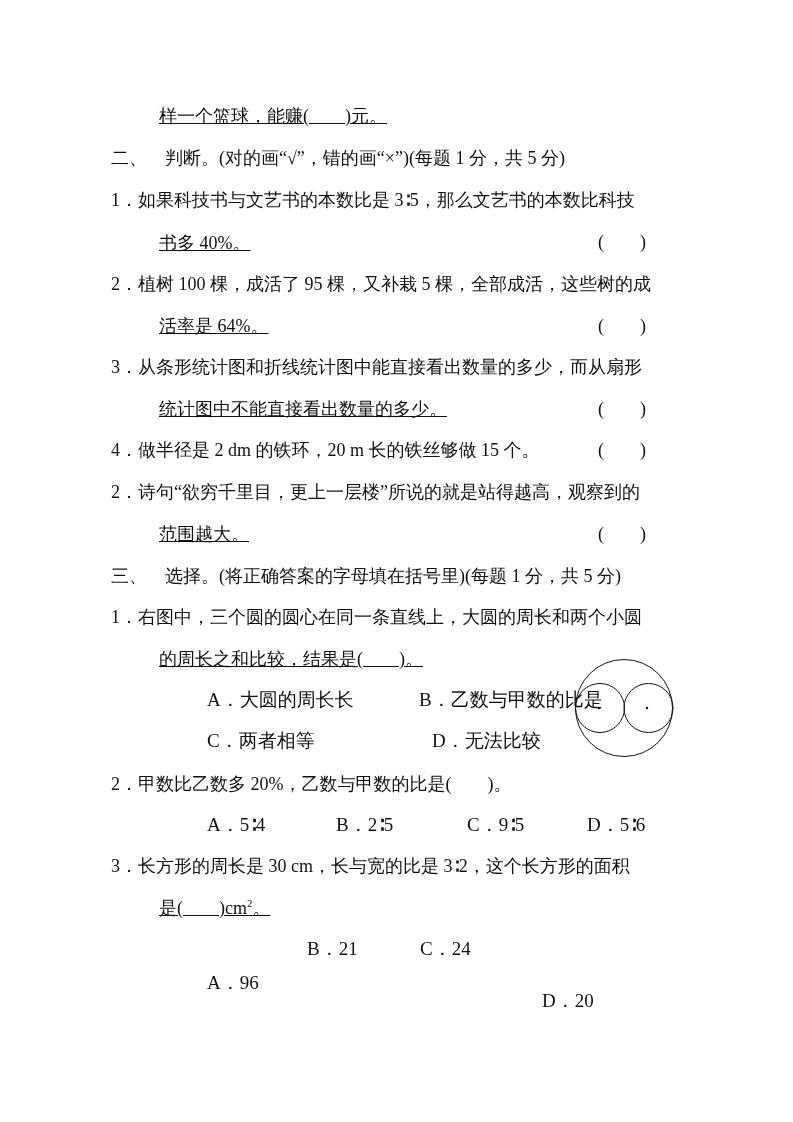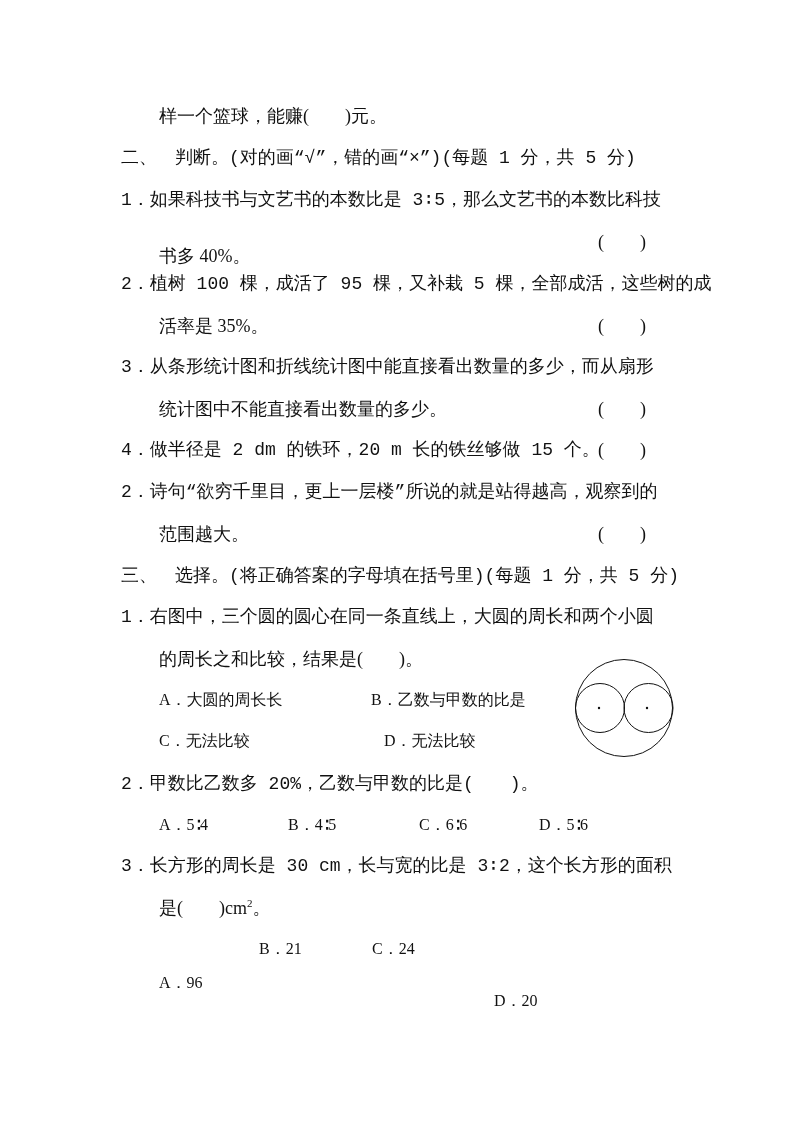--- a/index.html
+++ b/index.html
@@ -1,74 +1,74 @@
 <!DOCTYPE html>
 <html><head>
 <meta charset="utf-8">
 <style>
   html, body { margin: 0; padding: 0; background: #ffffff; }
   body { width: 793px; height: 1122px; position: relative; overflow: hidden;
          font-family: "Liberation Serif", "DejaVu Serif", serif; color: #111; }
   .line { position: absolute; left: 0; height: 26px; line-height: 26px; font-size: 18px; white-space: nowrap; }
-  .l0 { left: 121px; font-family: Liberation Mono, monospace; }
-  .l1 { left: 159px; }
+  .l0 { left: 111px; }
+  .l1 { left: 159px; text-decoration: underline; }
   .paren { position: absolute; left: 598px; font-size: 18px; height: 26px; line-height: 26px; white-space: nowrap; }
-  .opt { position: absolute; font-size: 16px; height: 26px; line-height: 26px; white-space: nowrap; }
+  .opt { position: absolute; font-size: 19px; height: 26px; line-height: 26px; white-space: nowrap; margin-left: 48px; }
   .figure { position: absolute; left: 570px; top: 655px; width: 110px; height: 110px; }
   sup { font-size: 11px; vertical-align: super; line-height: 0; }
 </style>
 </head>
 <body>
 
 <div>
 
   <div class="line l1" style="top:103px">样一个篮球，能赚(　　)元。</div>
 
   <div class="line l0" style="top:145px">二、　判断。(对的画“√”，错的画“×”)(每题 1 分，共 5 分)</div>
 
   <div class="line l0" style="top:187px">1．如果科技书与文艺书的本数比是 3∶5，那么文艺书的本数比科技</div>
-  <div class="line l1" style="top:243px">书多 40%。</div>
+  <div class="line l1" style="top:230px">书多 40%。</div>
   <div class="paren" style="top:229px">(　　)</div>
 
   <div class="line l0" style="top:271px">2．植树 100 棵，成活了 95 棵，又补栽 5 棵，全部成活，这些树的成</div>
-  <div class="line l1" style="top:313px">活率是 35%。</div>
+  <div class="line l1" style="top:313px">活率是 64%。</div>
   <div class="paren" style="top:313px">(　　)</div>
 
   <div class="line l0" style="top:354px">3．从条形统计图和折线统计图中能直接看出数量的多少，而从扇形</div>
   <div class="line l1" style="top:396px">统计图中不能直接看出数量的多少。</div>
   <div class="paren" style="top:396px">(　　)</div>
 
   <div class="line l0" style="top:437px">4．做半径是 2 dm 的铁环，20 m 长的铁丝够做 15 个。</div>
   <div class="paren" style="top:437px">(　　)</div>
 
   <div class="line l0" style="top:479px">2．诗句“欲穷千里目，更上一层楼”所说的就是站得越高，观察到的</div>
   <div class="line l1" style="top:521px">范围越大。</div>
   <div class="paren" style="top:521px">(　　)</div>
 
   <div class="line l0" style="top:563px">三、　选择。(将正确答案的字母填在括号里)(每题 1 分，共 5 分)</div>
 
   <div class="line l0" style="top:604px">1．右图中，三个圆的圆心在同一条直线上，大圆的周长和两个小圆</div>
   <div class="line l1" style="top:646px">的周长之和比较，结果是(　　)。</div>
   <div class="opt" style="left:159px; top:687px">A．大圆的周长长</div>
   <div class="opt" style="left:371px; top:687px">B．乙数与甲数的比是</div>
-  <div class="opt" style="left:159px; top:728px">C．无法比较</div>
+  <div class="opt" style="left:159px; top:728px">C．两者相等</div>
   <div class="opt" style="left:384px; top:728px">D．无法比较</div>
 
   <svg class="figure" viewBox="570 655 110 110" width="110" height="110">
     <circle cx="624" cy="708" r="48.5" fill="none" stroke="#111" stroke-width="1"></circle>
     <circle cx="600" cy="708" r="24.5" fill="none" stroke="#111" stroke-width="1"></circle>
     <circle cx="648.5" cy="708" r="24.5" fill="none" stroke="#111" stroke-width="1"></circle>
     <circle cx="599" cy="708" r="1.2" fill="#111"></circle>
     <circle cx="647" cy="708" r="1.2" fill="#111"></circle>
   </svg>
 
   <div class="line l0" style="top:771px">2．甲数比乙数多 20%，乙数与甲数的比是(　　)。</div>
   <div class="opt" style="left:159px; top:812px">A．5∶4</div>
-  <div class="opt" style="left:288px; top:812px">B．4∶5</div>
-  <div class="opt" style="left:419px; top:812px">C．6∶6</div>
+  <div class="opt" style="left:288px; top:812px">B．2∶5</div>
+  <div class="opt" style="left:419px; top:812px">C．9∶5</div>
   <div class="opt" style="left:539px; top:812px">D．5∶6</div>
 
   <div class="line l0" style="top:853px">3．长方形的周长是 30 cm，长与宽的比是 3∶2，这个长方形的面积</div>
   <div class="line l1" style="top:895px"><span>是(　　)cm</span><sup>2</sup><span>。</span></div>
   <div class="opt" style="left:159px; top:970px">A．96</div>
   <div class="opt" style="left:259px; top:936px">B．21</div>
   <div class="opt" style="left:372px; top:936px">C．24</div>
   <div class="opt" style="left:494px; top:988px">D．20</div>
 
 </div>

